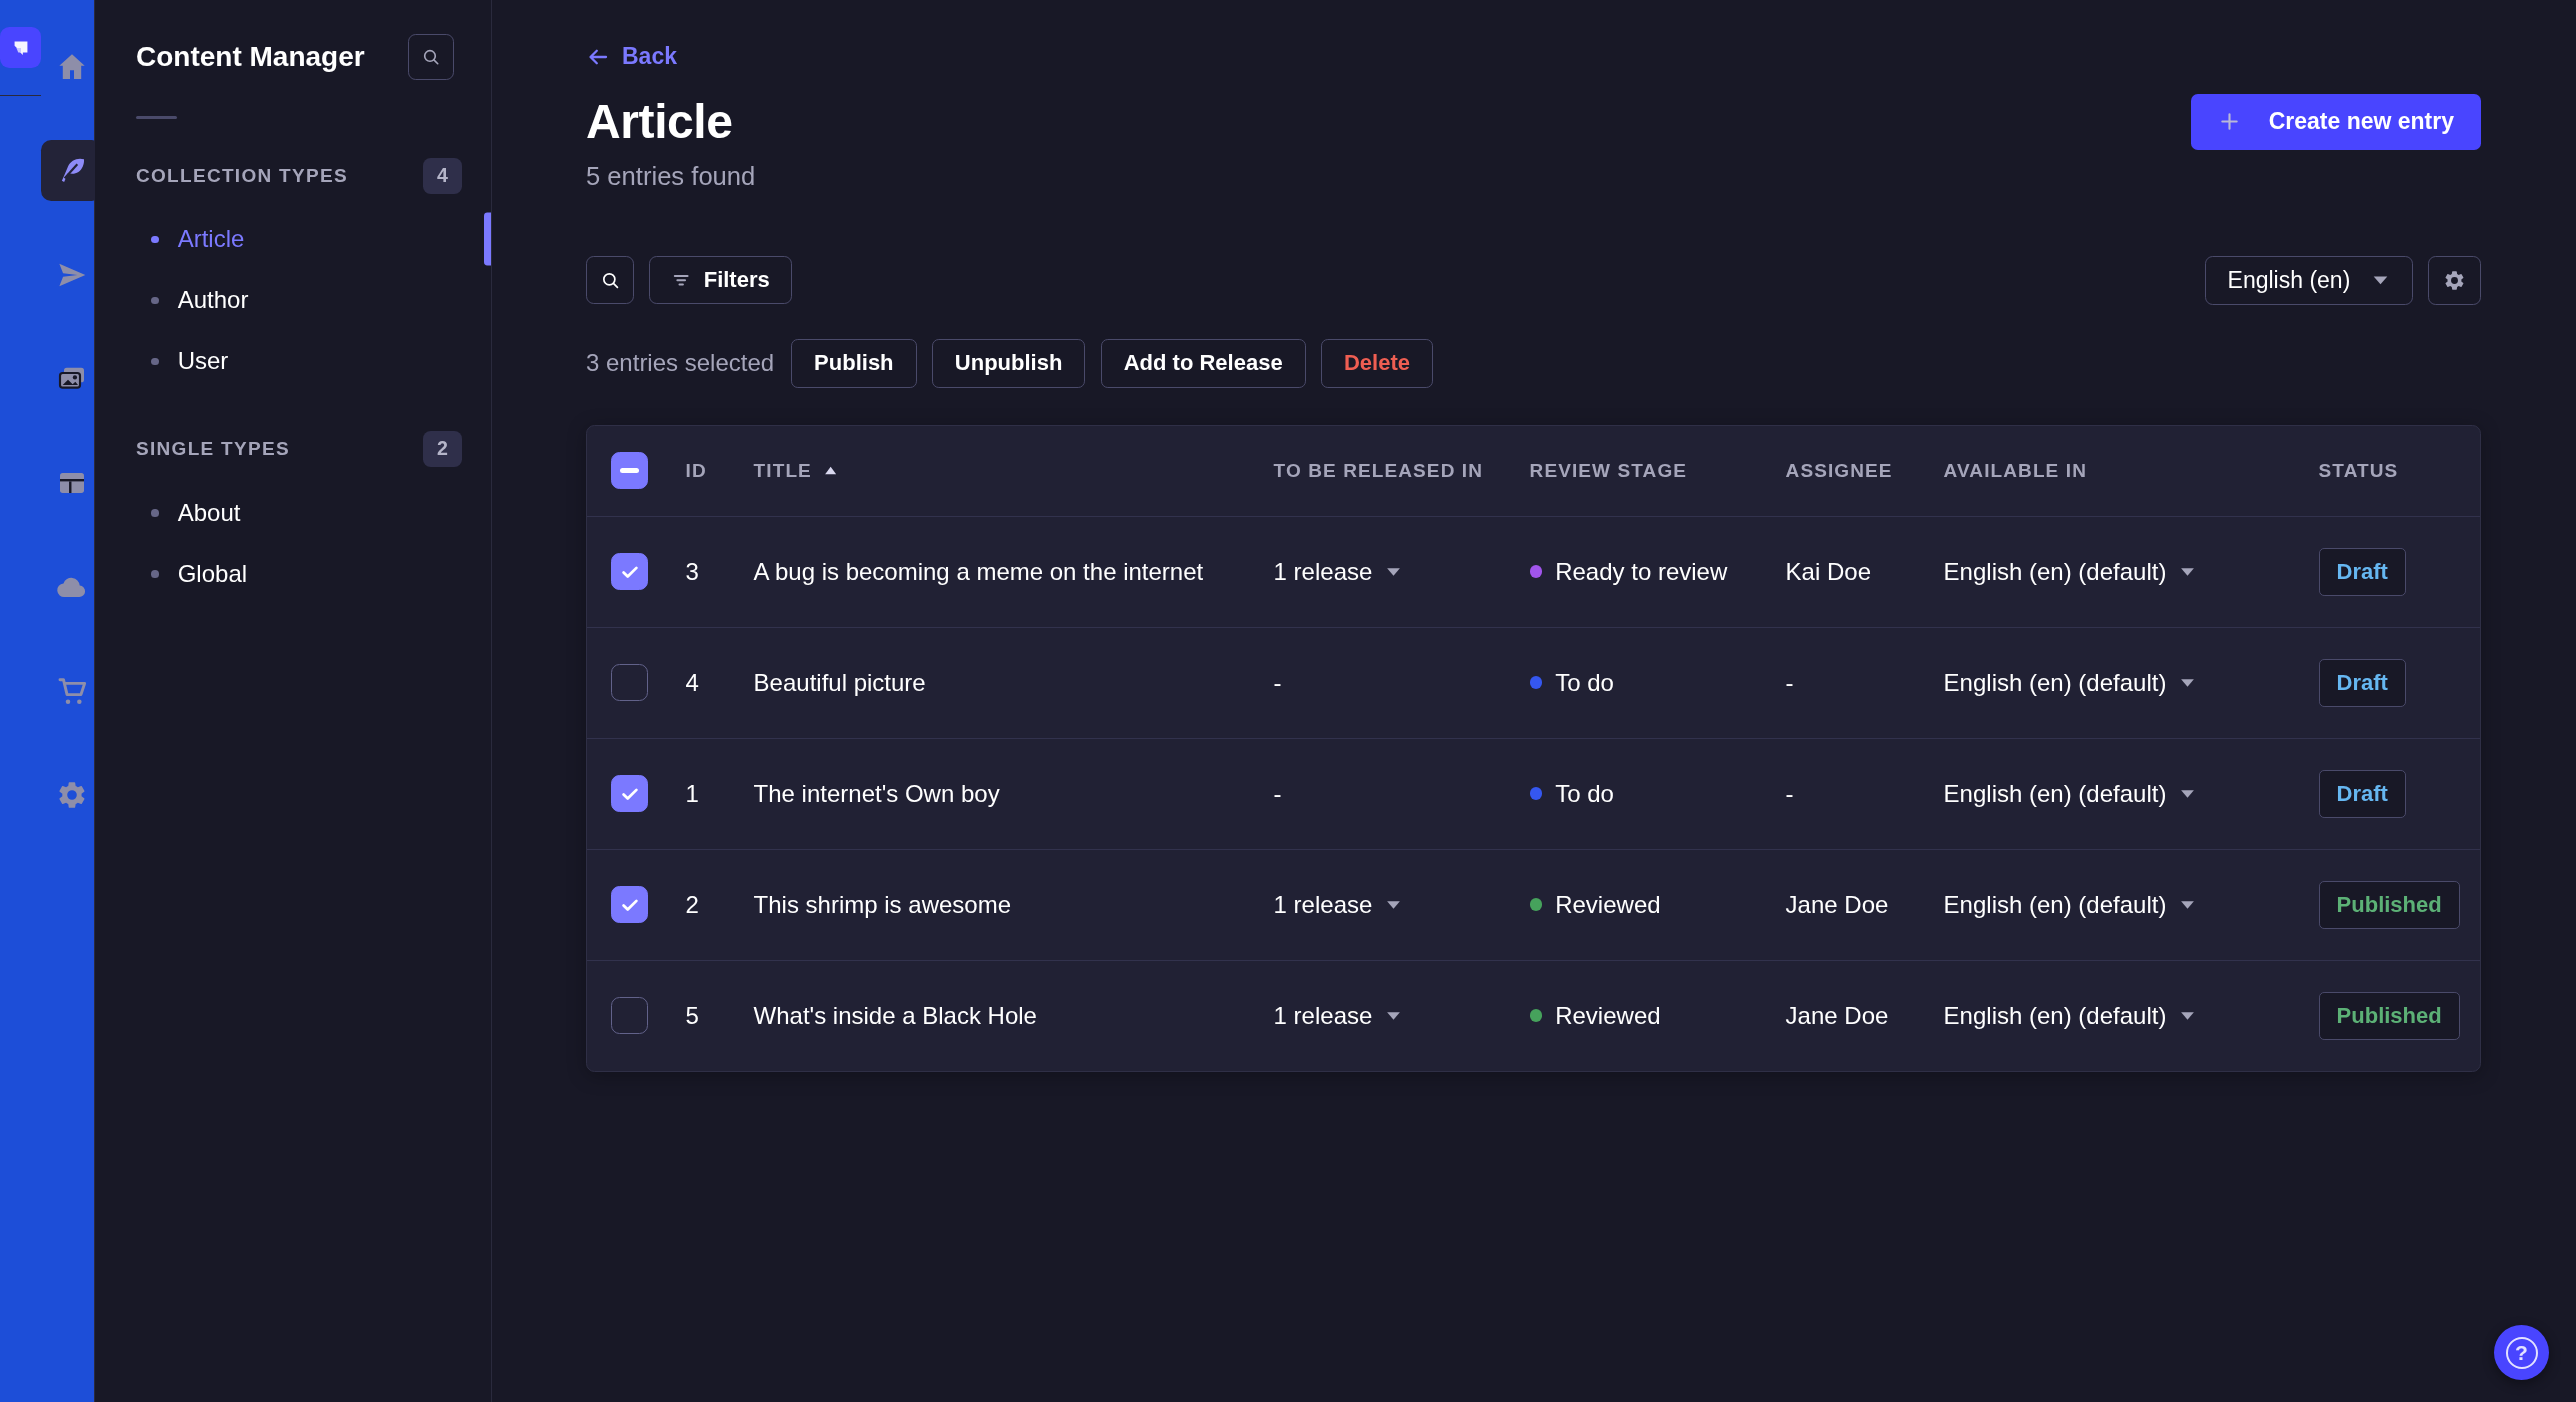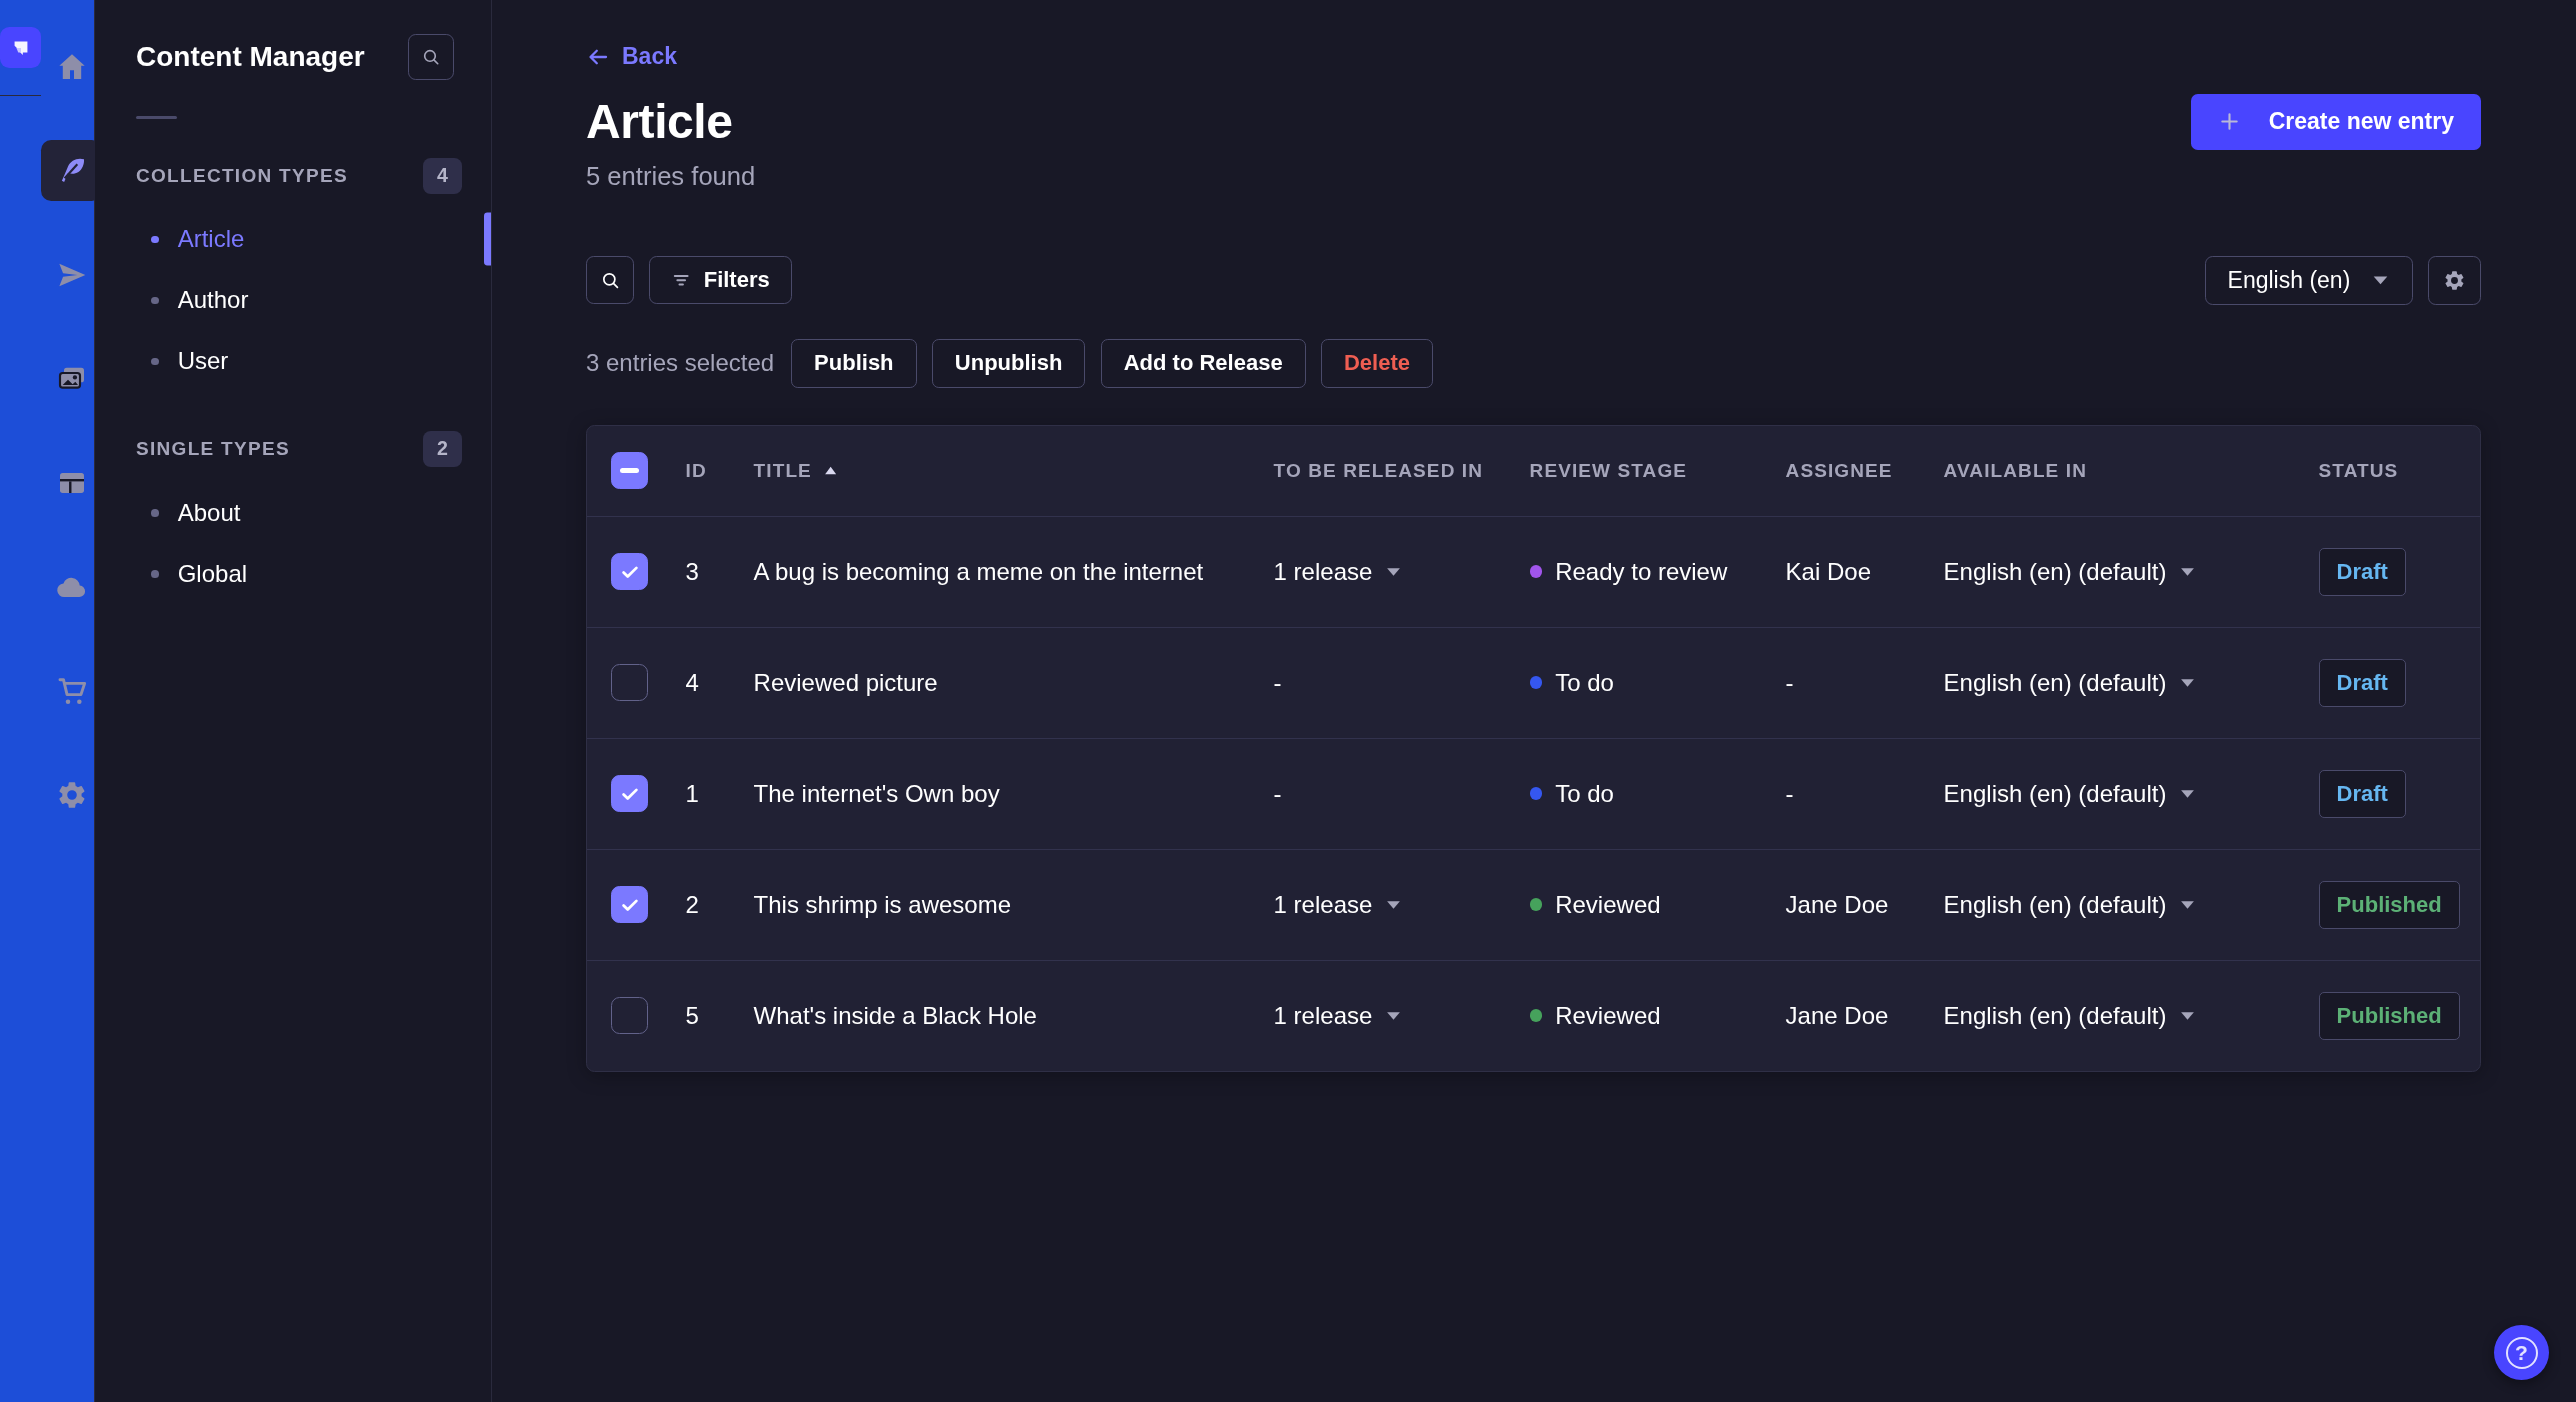--- a/index.html
+++ b/index.html
@@ -343,21 +343,21 @@
     </div>
   </div>
         <div class="trow">
     <div class="cell cell-check">
       <div class="checkbox">
         
         
       </div>
     </div>
     <div class="cell">4</div>
-    <div class="cell">Reviewed picture</div>
+    <div class="cell">Beautiful picture</div>
     <div class="cell flexcell">
       <span>-</span>
 
     </div>
     <div class="cell flexcell">
       <span class="dot" style="background: rgb(53, 87, 240);"></span>
       <span>To do</span>
     </div>
     <div class="cell">-</div>
     <div class="cell flexcell">

